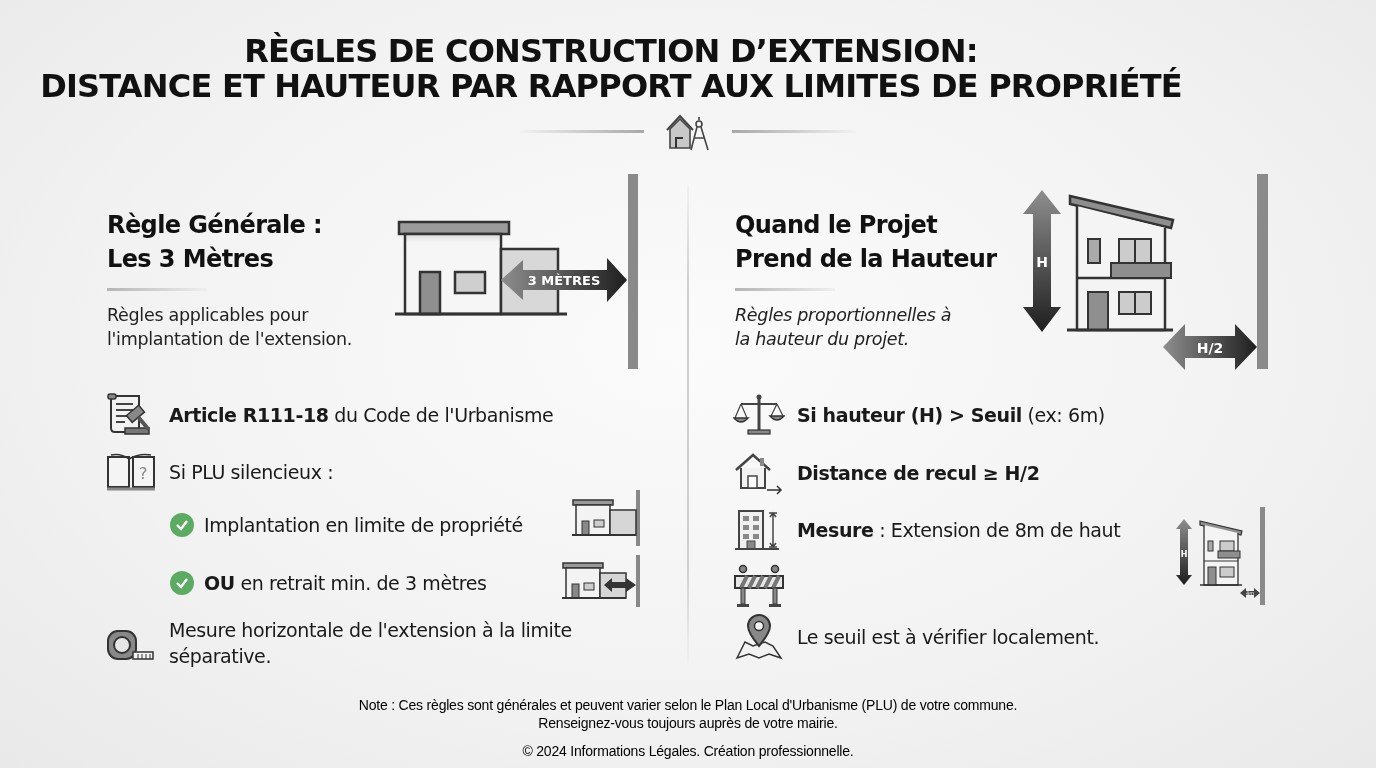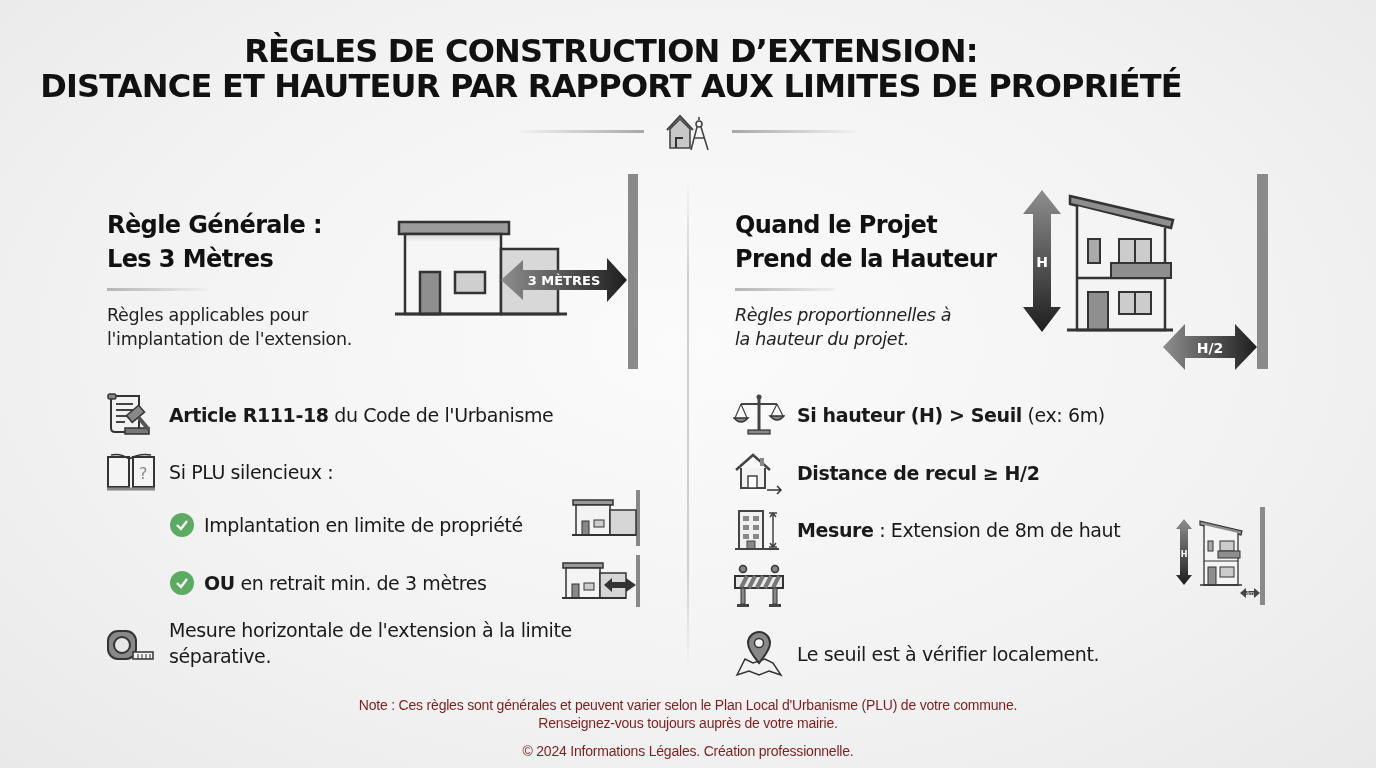--- a/index.html
+++ b/index.html
@@ -22,21 +22,21 @@
   .sec-title{position:absolute;font-family:"DejaVu Sans",sans-serif;font-weight:bold;font-size:24px;line-height:34px;letter-spacing:-0.6px;color:#111;}
   .sec-rule{position:absolute;height:3px;width:100px;background:linear-gradient(90deg,#b5b5b5,#efefef);}
   .sec-sub{position:absolute;font-family:"DejaVu Sans",sans-serif;font-size:17.5px;line-height:24px;color:#222;letter-spacing:-0.3px;}
 
   .row{position:absolute;display:flex;align-items:center;font-family:"DejaVu Sans",sans-serif;font-size:19px;letter-spacing:-0.4px;color:#1a1a1a;}
   .row .ic{width:52px;height:46px;flex:0 0 52px;margin-right:12px;display:flex;align-items:center;justify-content:center;}
   .row b{font-weight:bold;}
   .row .txt{line-height:26px;}
   .check{width:24px;height:24px;border-radius:50%;background:#5cab62;display:flex;align-items:center;justify-content:center;margin-right:10px;flex:0 0 24px;}
 
-  .footer{position:absolute;left:0;width:1376px;text-align:center;font-family:"Liberation Sans",sans-serif;font-size:14px;color:#7f1d1d;letter-spacing:-0.2px;}
+  .footer{position:absolute;left:0;width:1376px;text-align:center;font-family:"Liberation Sans",sans-serif;font-size:14px;color:#000000;letter-spacing:-0.2px;}
   .arrow-label{font-family:"DejaVu Sans",sans-serif;font-weight:bold;fill:#fff;}
 </style>
 </head>
 <body>
 
 <div class="title">
   <div>RÈGLES DE CONSTRUCTION D’EXTENSION:</div>
   <div>DISTANCE ET HAUTEUR PAR RAPPORT AUX LIMITES DE PROPRIÉTÉ</div>
 </div>
 <div class="title-deco">
@@ -259,21 +259,21 @@
       <rect x="2" y="12" width="48" height="12" fill="#e8e8e8" stroke="#333" stroke-width="2"></rect>
       <path d="M8 24 L14 12 M16 24 L22 12 M24 24 L30 12 M32 24 L38 12 M40 24 L46 12" stroke="#777" stroke-width="4"></path>
       <rect x="8" y="24" width="4" height="16" fill="#888" stroke="#333" stroke-width="1"></rect>
       <rect x="40" y="24" width="4" height="16" fill="#888" stroke="#333" stroke-width="1"></rect>
       <rect x="4" y="40" width="12" height="3" fill="#444"></rect>
         <rect x="36" y="40" width="12" height="3" fill="#444"></rect>
     </svg>
   </span>
 </div>
 
-<div class="row" style="left:733px;top:631px;text-align:right;">
+<div class="row" style="left:733px;top:614px;text-align:right;">
   <span class="ic">
     <svg width="52" height="46" viewBox="0 0 52 46">
       <path d="M4 44 L12 28 L20 32 L32 28 L40 32 L48 44 L36 40 L26 44 L16 40 Z" fill="#f2f2f2" stroke="#333" stroke-width="1.5"></path>
       <path d="M26 32 C16 20 15 15 15 12 A11 11 0 0 1 37 12 C37 15 36 20 26 32 Z" fill="#888" stroke="#333" stroke-width="2"></path>
       <circle cx="26" cy="12" r="4.5" fill="#f4f4f4" stroke="#333" stroke-width="1.5"></circle>
     </svg>
   </span>
   <span class="txt">Le seuil est à vérifier localement.</span>
 </div>
 

